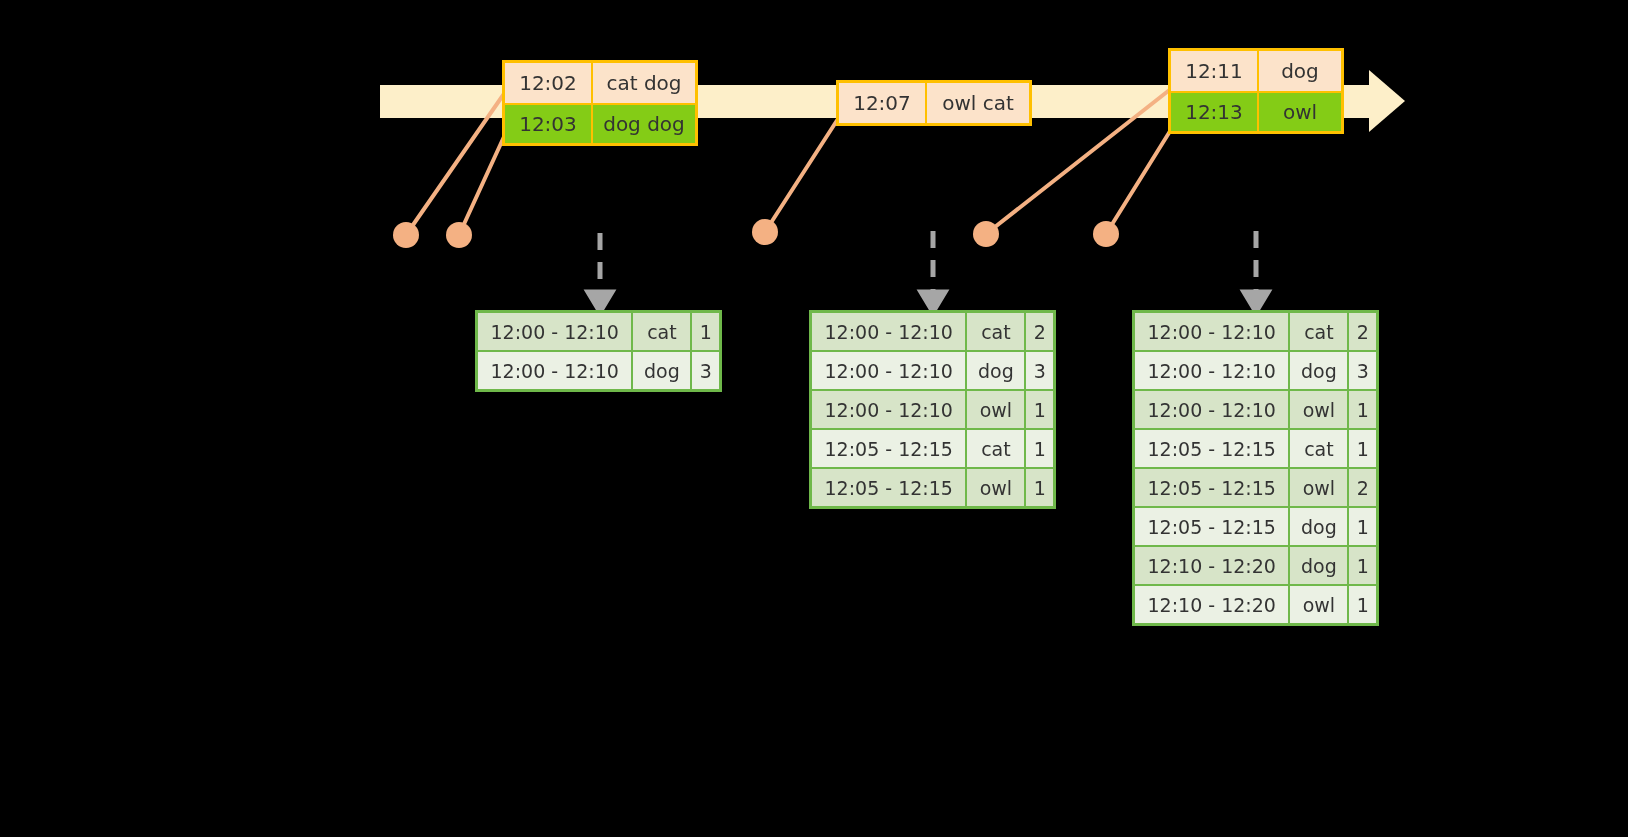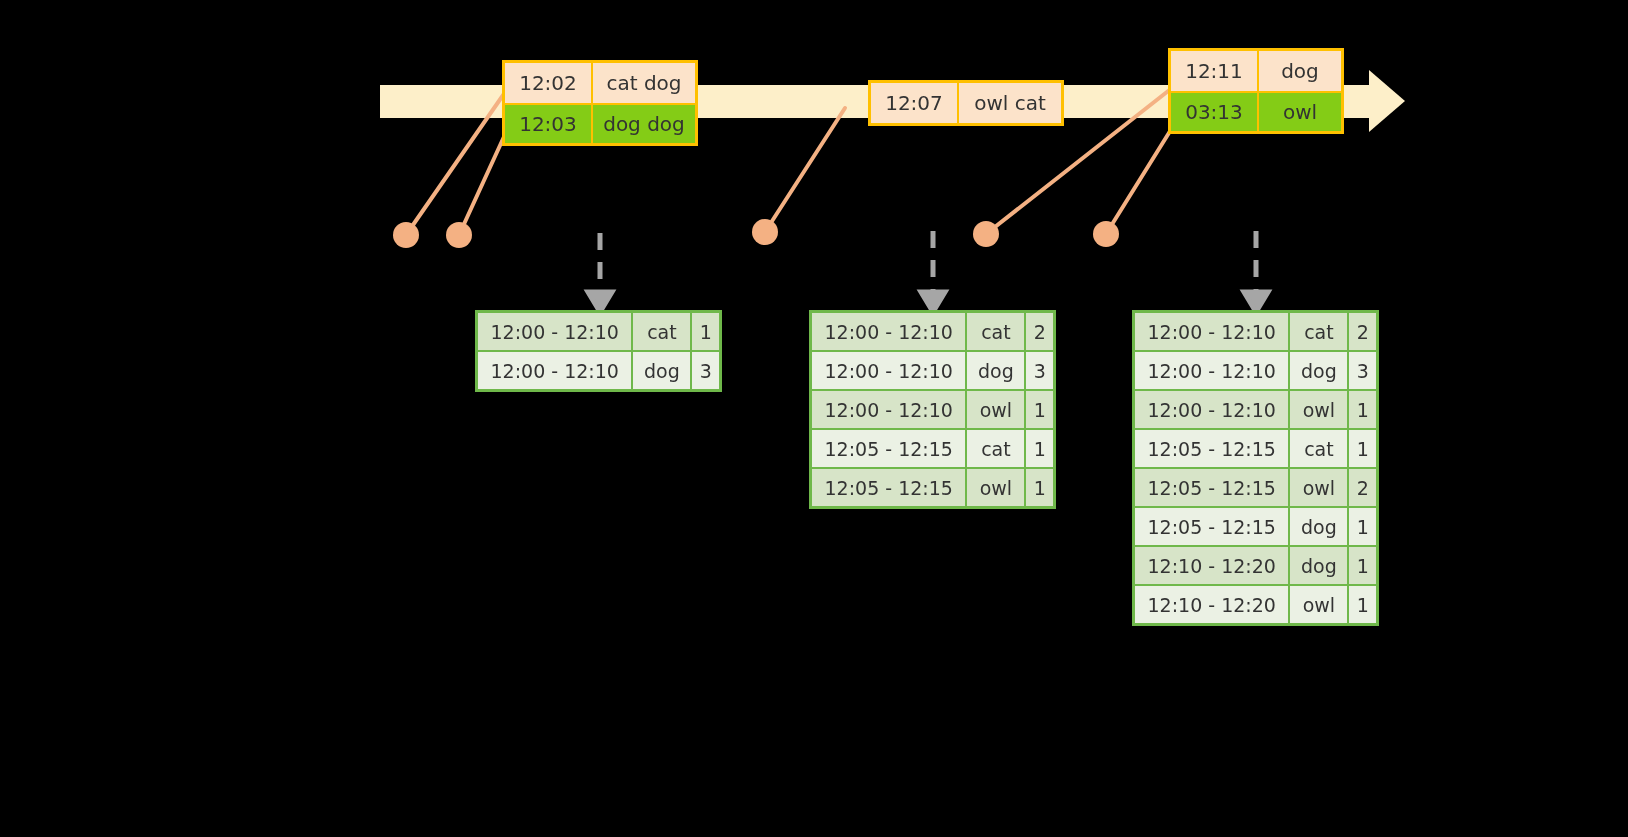--- a/index.html
+++ b/index.html
@@ -82,34 +82,34 @@
     <div class="ev-row r0">
       <div class="ev-time">12:02</div>
       <div class="ev-words">cat dog</div>
     </div>
     <div class="ev-row r1">
       <div class="ev-time">12:03</div>
       <div class="ev-words">dog dog</div>
     </div>
   </div>
 
-  <div class="ev-group" style="left:868px;top:80px;width:196px;">
+  <div class="ev-group" style="left:836px;top:80px;width:196px;">
     <div class="ev-row r0">
       <div class="ev-time">12:07</div>
       <div class="ev-words">owl cat</div>
     </div>
   </div>
 
   <div class="ev-group" style="left:1168px;top:48px;width:176px;">
     <div class="ev-row r0">
       <div class="ev-time">12:11</div>
       <div class="ev-words">dog</div>
     </div>
     <div class="ev-row r1">
-      <div class="ev-time">03:13</div>
+      <div class="ev-time">12:13</div>
       <div class="ev-words">owl</div>
     </div>
   </div>
 
   <div class="gtable" id="gt0" style="left:475px;top:310px;width:247px;">
       <div class="grow shadeA">
         <div class="gcell g-win" style="width: 156px;">12:00 - 12:10</div>
         <div class="gcell g-word" style="width: 58px;">cat</div>
         <div class="gcell g-cnt" style="width: 27px;">1</div>
       </div>

